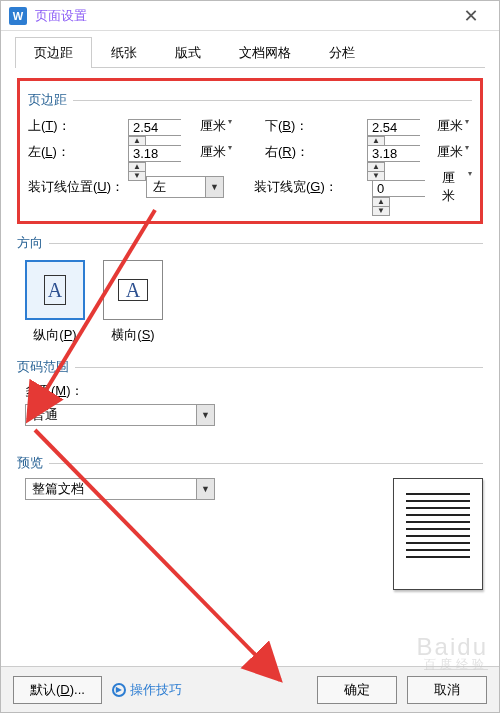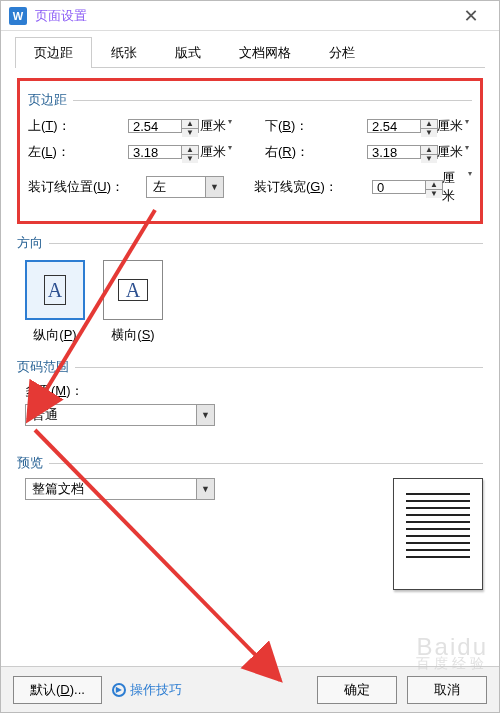--- a/index.html
+++ b/index.html
@@ -12,21 +12,21 @@
 .tabs { display: flex; border-bottom: 1px solid #ccc; margin: 6px 14px 0 14px; }
 .tab { padding: 6px 18px; cursor: pointer; border: 1px solid transparent; border-bottom: none; margin-bottom: -1px; }
 .tab.active { border-color: #ccc; background: #fff; }
 .content { flex: 1; padding: 10px 16px; position: relative; }
 .group-label { color: #2a6496; font-size: 13px; margin-bottom: 4px; display: flex; align-items: center; }
 .group-label::after { content: ""; flex: 1; height: 1px; background: #ccc; margin-left: 6px; }
 .highlight-box { border: 3px solid #e53935; padding: 10px 8px 16px 8px; margin-bottom: 10px; }
 .grid-row { display: grid; grid-template-columns: 92px 64px auto 14px 94px 62px auto; align-items: center; gap: 8px; margin-top: 8px; }
 .lbl { white-space: nowrap; }
 .underline { text-decoration: underline; }
-.spinner { display: flex; align-items: stretch; height: 14px; width: 76px; }
+.spinner { display: flex; align-items: stretch; height: 14px; width: 76px; flex-direction: column; }
 .spinner input { width: 53px; border: 1px solid #999; border-right: none; padding: 0 4px; text-align: left; }
 .spin-btns { width: 18px; display: flex; flex-direction: column; border: 1px solid #999; }
 .spin-btn { flex: 1; background: #f0f0f0; display: flex; align-items: center; justify-content: center; font-size: 8px; line-height: 1; cursor: pointer; color: #333; }
 .spin-btn:first-child { border-bottom: 1px solid #999; }
 .unit { display: flex; gap: 2px; cursor: pointer; }
 .unit-arrow { font-size: 8px; color: #555; }
 .combo { display: flex; align-items: center; height: 22px; border: 1px solid #999; background: #fff; min-width: 56px; }
 .combo-text { flex: 1; padding: 0 6px; }
 .combo-btn { width: 18px; height: 100%; background: #e5e5e5; border-left: 1px solid #999; display: flex; align-items: center; justify-content: center; font-size: 9px; cursor: pointer; color: #333; }
 .orient-row { display: flex; gap: 18px; margin: 8px 0 14px 8px; }
@@ -45,21 +45,21 @@
 .preview-box { width: 90px; height: 112px; border: 1px solid #444; background: #fff; padding: 14px 12px; display: flex; flex-direction: column; justify-content: flex-start; gap: 5px; box-shadow: 1px 2px 2px rgba(0,0,0,0.25); }
 .pv-line { height: 2px; background: #222; }
 .footer { height: 46px; border-top: 1px solid #ccc; background: #f2f2f2; display: flex; align-items: center; padding: 16px 12px; gap: 10px; justify-content: flex-end; }
 .btn { height: 28px; min-width: 80px; padding: 0 16px; border: 1px solid #888; background: #f8f8f8; cursor: pointer; display: inline-flex; align-items: center; justify-content: center; }
 .btn-default { min-width: 86px; }
 .tips { display: flex; align-items: center; gap: 4px; color: #2d7dd2; cursor: pointer; }
 .tips-icon { width: 14px; height: 14px; border: 2px solid #2d7dd2; border-radius: 50%; display: flex; align-items: center; justify-content: center; font-size: 8px; }
 .spacer { flex: 1; }
 svg.arrow { position: absolute; top: 0; left: 0; width: 500px; height: 713px; pointer-events: none; }
 .watermark { position: absolute; right: 12px; bottom: 52px; font-family: Arial, sans-serif; font-size: 24px; color: rgba(200,200,200,0.55); letter-spacing: 2px; font-weight: 300; }
-.watermark-sub { position: absolute; right: 12px; bottom: 40px; font-size: 14px; color: rgba(200,200,200,0.55); letter-spacing: 4px; }
+.watermark-sub { position: absolute; right: 12px; bottom: 40px; font-size: 12px; color: rgba(200,200,200,0.55); letter-spacing: 4px; text-decoration: underline; }
 </style>
 </head>
 <body>
 
 <div class="dialog">
   <div class="titlebar">
     <div class="app-icon">W</div>
     <div class="title-text">页面设置</div>
     <div class="close-btn">✕</div>
   </div>

